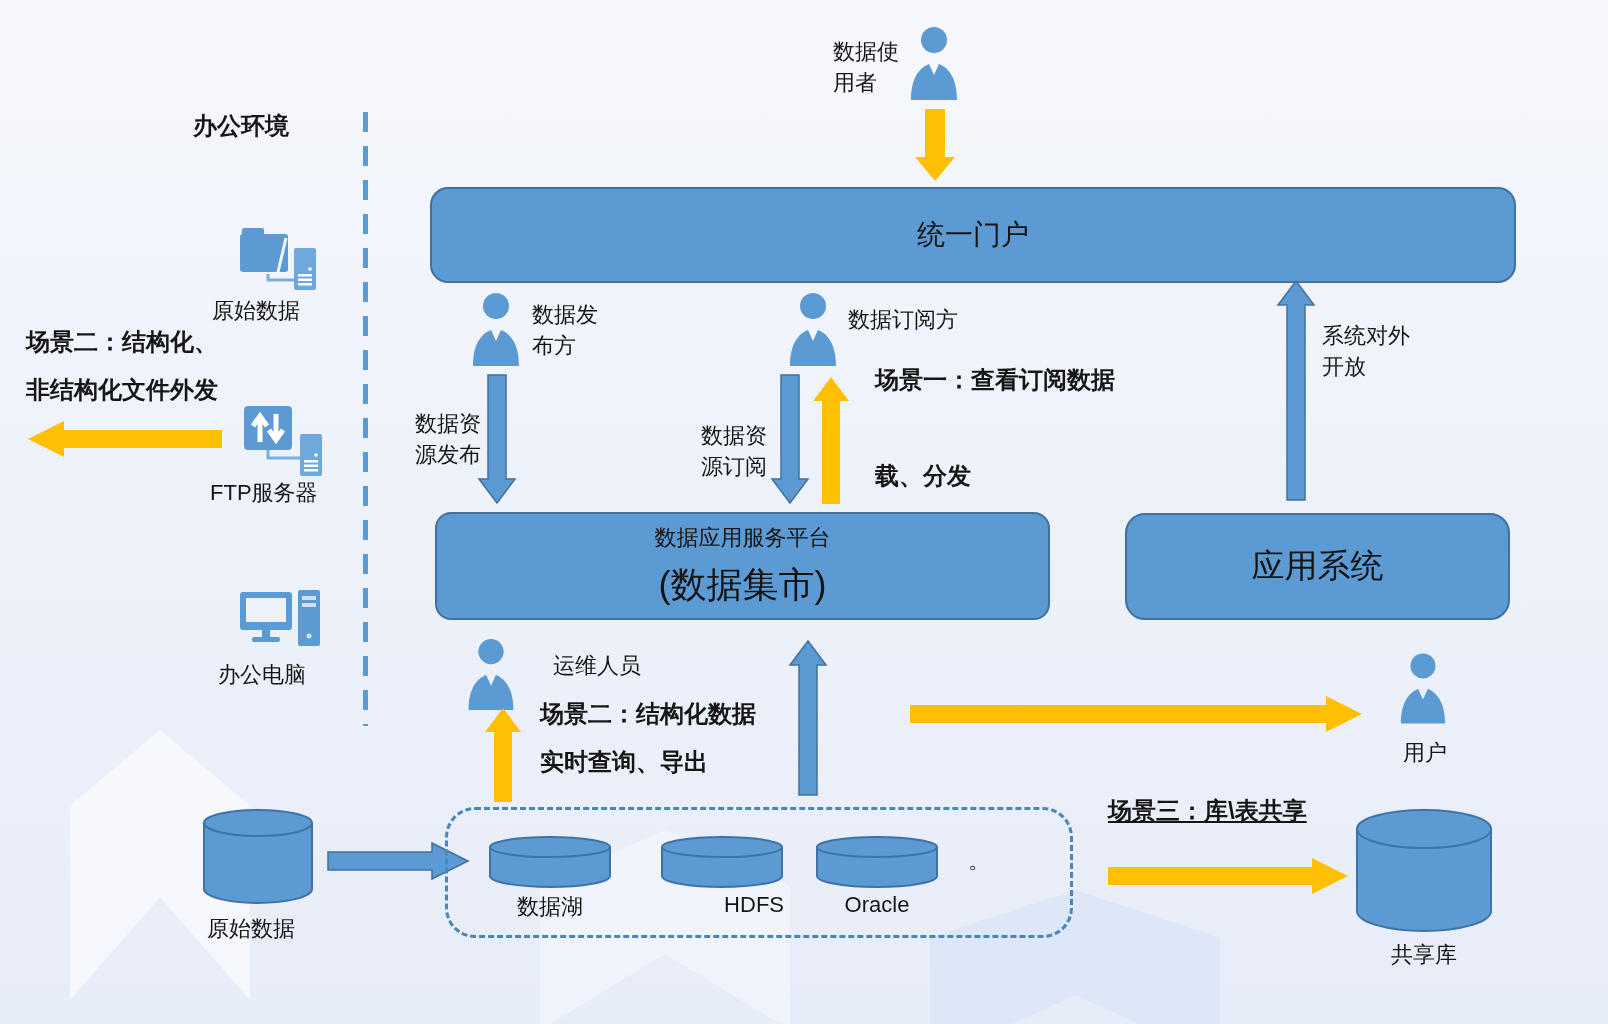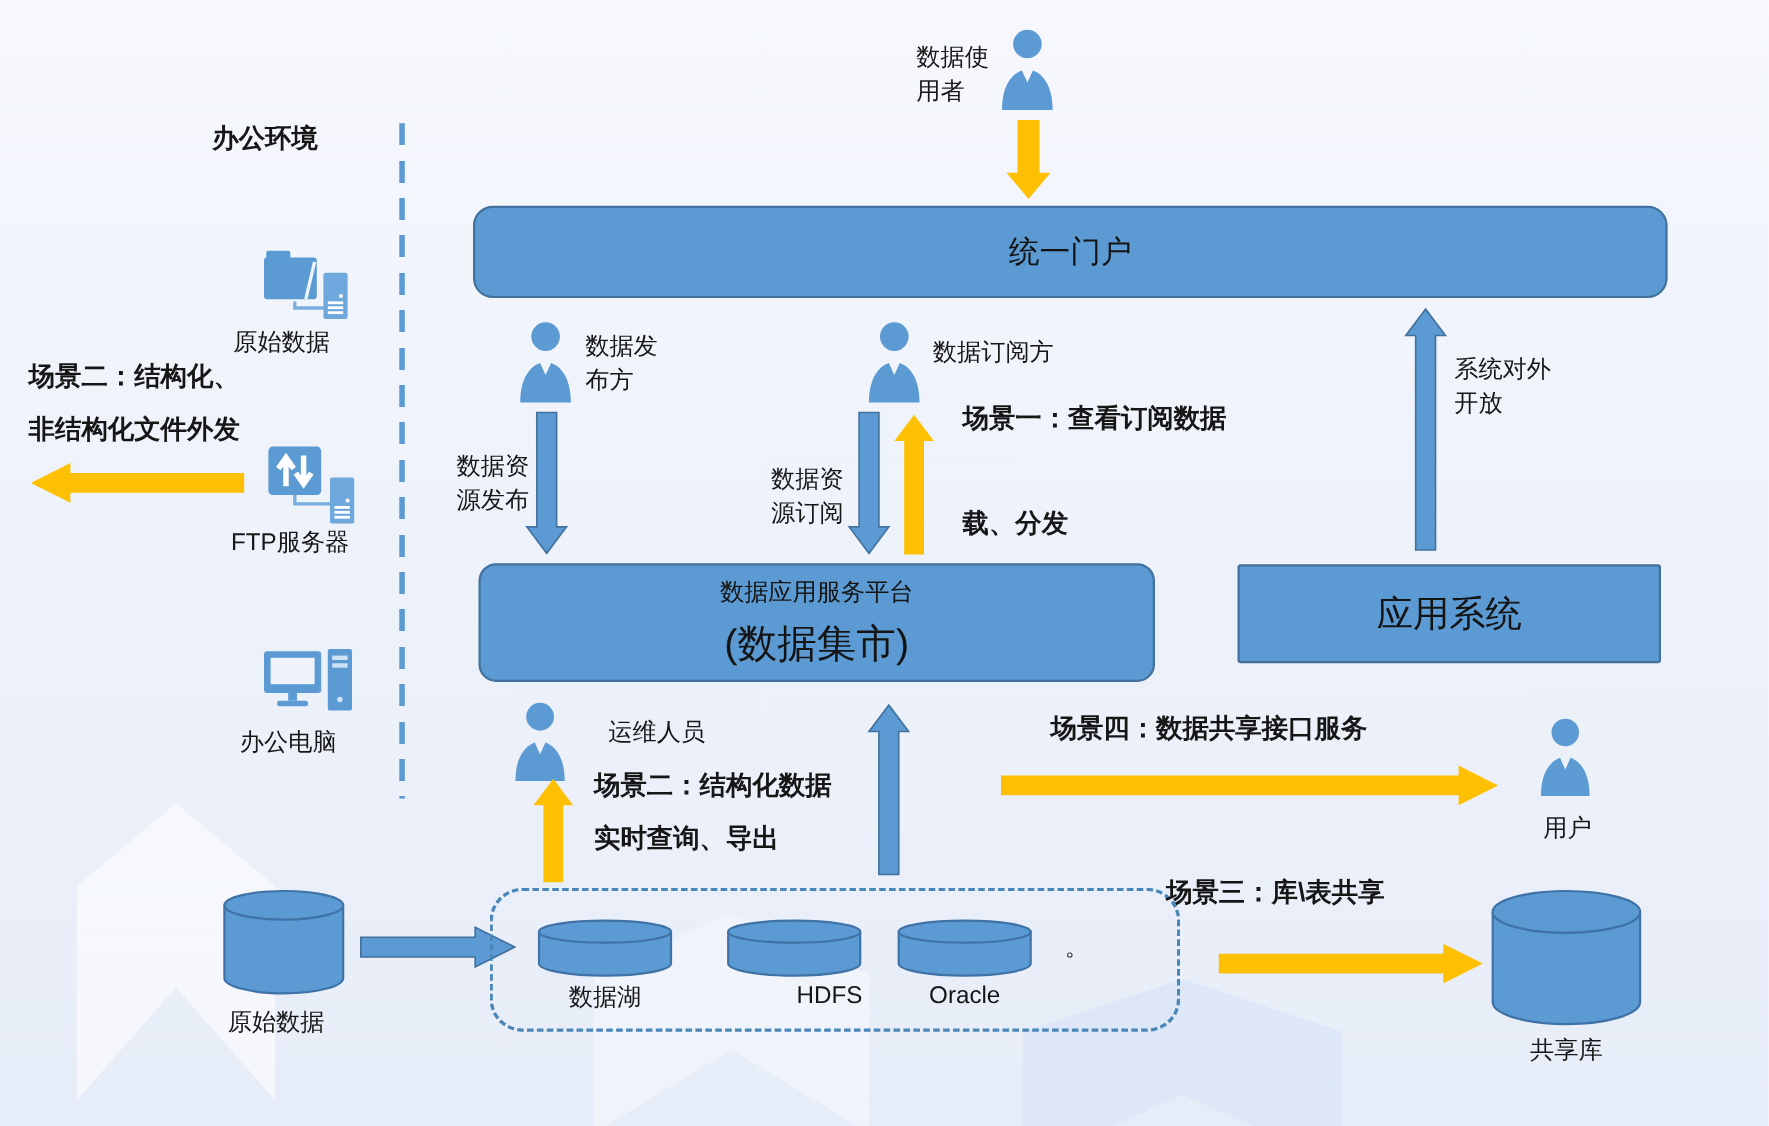--- a/index.html
+++ b/index.html
@@ -100,21 +100,21 @@
   </svg>
   <div class="lbl lbl2" style="left:833px;top:36px;">
     <div>数据使</div>
     <div>用者</div>
   </div>
 
   <svg style="left:915px;top:109px;" width="40" height="72" viewBox="0 0 40 72">
     <polygon points="10,0 30,0 30,48 40,48 20,72 0,48 10,48" fill="#ffc003"></polygon>
   </svg>
 
-  <div class="box" style="left:430px;top:187px;width:1086px;height:84px;">
+  <div class="box" style="left:430px;top:187px;width:1086px;height:96px;">
     <div class="bt">统一门户</div>
   </div>
 
   <svg style="left:470px;top:292px;" width="52" height="74" viewBox="0 0 52 74">
     <circle cx="26" cy="14" r="13" fill="#5b9ad3"></circle>
     <path d="M3,74 C3,50 13,41 21,38 L26,49 L31,38 C39,41 49,50 49,74 Z" fill="#5b9ad3"></path>
   </svg>
   <div class="lbl lbl2" style="left:532px;top:299px;">
     <div>数据发</div>
     <div>布方</div>
@@ -154,40 +154,39 @@
   <div class="lbl lbl2" style="left:1322px;top:320px;">
     <div>系统对外</div>
     <div>开放</div>
   </div>
 
   <div class="box" style="left:435px;top:512px;width:615px;height:108px;border-radius:16px;">
     <div class="bt" style="font-size:22px;margin-bottom:8px;">数据应用服务平台</div>
     <div class="bt" style="font-size:36px;">(数据集市)</div>
   </div>
 
-  <div class="box" style="left:1125px;top:513px;width:385px;height:90px;border-radius:3px;">
+  <div class="box" style="left:1125px;top:513px;width:385px;height:107px;border-radius:20px;">
     <div class="bt" style="font-size:33px;">应用系统</div>
   </div>
 
   <svg style="left:465px;top:638px;" width="52" height="72" viewBox="0 0 52 74">
     <circle cx="26" cy="14" r="13" fill="#5b9ad3"></circle>
     <path d="M3,74 C3,50 13,41 21,38 L26,49 L31,38 C39,41 49,50 49,74 Z" fill="#5b9ad3"></path>
   </svg>
   <div class="lbl" style="left:553px;top:651px;">运维人员</div>
   <svg style="left:485px;top:708px;" width="36" height="94" viewBox="0 0 36 94">
     <polygon points="18,0 36,24 27,24 27,94 9,94 9,24 0,24" fill="#ffc003"></polygon>
   </svg>
   <div class="lbl bold" style="left:540px;top:698px;">场景二：结构化数据</div>
   <div class="lbl bold" style="left:540px;top:746px;">实时查询、导出</div>
 
   <svg style="left:790px;top:641px;" width="36" height="154" viewBox="0 0 36 154">
     <polygon points="18,0 36,24 27,24 27,154 9,154 9,24 0,24" fill="#5b9ad3" stroke="#41719c" stroke-width="1.5"></polygon>
   </svg>
 
-  <div class="lbl bold" style="left:955px;top:646px;">场景四：数据共享接口服务</div>
   <svg style="left:910px;top:696px;" width="452" height="36" viewBox="0 0 452 36">
     <polygon points="0,9 416,9 416,0 452,18 416,36 416,27 0,27" fill="#ffc003"></polygon>
   </svg>
   <svg style="left:1398px;top:652px;" width="50" height="72" viewBox="0 0 52 74">
     <circle cx="26" cy="14" r="13" fill="#5b9ad3"></circle>
     <path d="M3,74 C3,50 13,41 21,38 L26,49 L31,38 C39,41 49,50 49,74 Z" fill="#5b9ad3"></path>
   </svg>
   <div class="lbl ctr" style="left:1390px;top:738px;width:70px;">用户</div>
 
   <svg style="left:202px;top:808px;" width="112" height="96" viewBox="0 0 112 96">
@@ -210,21 +209,21 @@
     <ellipse cx="62" cy="12" rx="60" ry="10" fill="#5b9ad3" stroke="#3f72a6" stroke-width="2"></ellipse>
   </svg>
   <div class="lbl ctr" style="left:660px;top:892px;width:124px;text-align:right;">HDFS</div>
   <svg style="left:815px;top:835px;" width="124" height="53" viewBox="0 0 124 53">
     <path d="M2,12 L2,41 A60,11 0 0 0 122,41 L122,12" fill="#5b9ad3" stroke="#3f72a6" stroke-width="2"></path>
     <ellipse cx="62" cy="12" rx="60" ry="10" fill="#5b9ad3" stroke="#3f72a6" stroke-width="2"></ellipse>
   </svg>
   <div class="lbl ctr" style="left:815px;top:892px;width:124px;">Oracle</div>
   <div class="lbl" style="left:968px;top:846px;">。</div>
 
-  <div class="lbl bold" style="left:1060px;top:795px;">场景三：库\表共享</div>
+  <div class="lbl bold" style="left:1108px;top:795px;text-decoration:underline;">场景三：库\表共享</div>
   <svg style="left:1108px;top:858px;" width="240" height="36" viewBox="0 0 240 36">
     <polygon points="0,9 204,9 204,0 240,18 204,36 204,27 0,27" fill="#ffc003"></polygon>
   </svg>
   <svg style="left:1355px;top:808px;" width="138" height="124" viewBox="0 0 138 124">
     <path d="M2,21 L2,103 A67,20 0 0 0 136,103 L136,21" fill="#5b9ad3" stroke="#3f72a6" stroke-width="2"></path>
     <ellipse cx="69" cy="21" rx="67" ry="19" fill="#5b9ad3" stroke="#3f72a6" stroke-width="2"></ellipse>
   </svg>
   <div class="lbl ctr" style="left:1355px;top:940px;width:138px;">共享库</div>
 
 </div>

